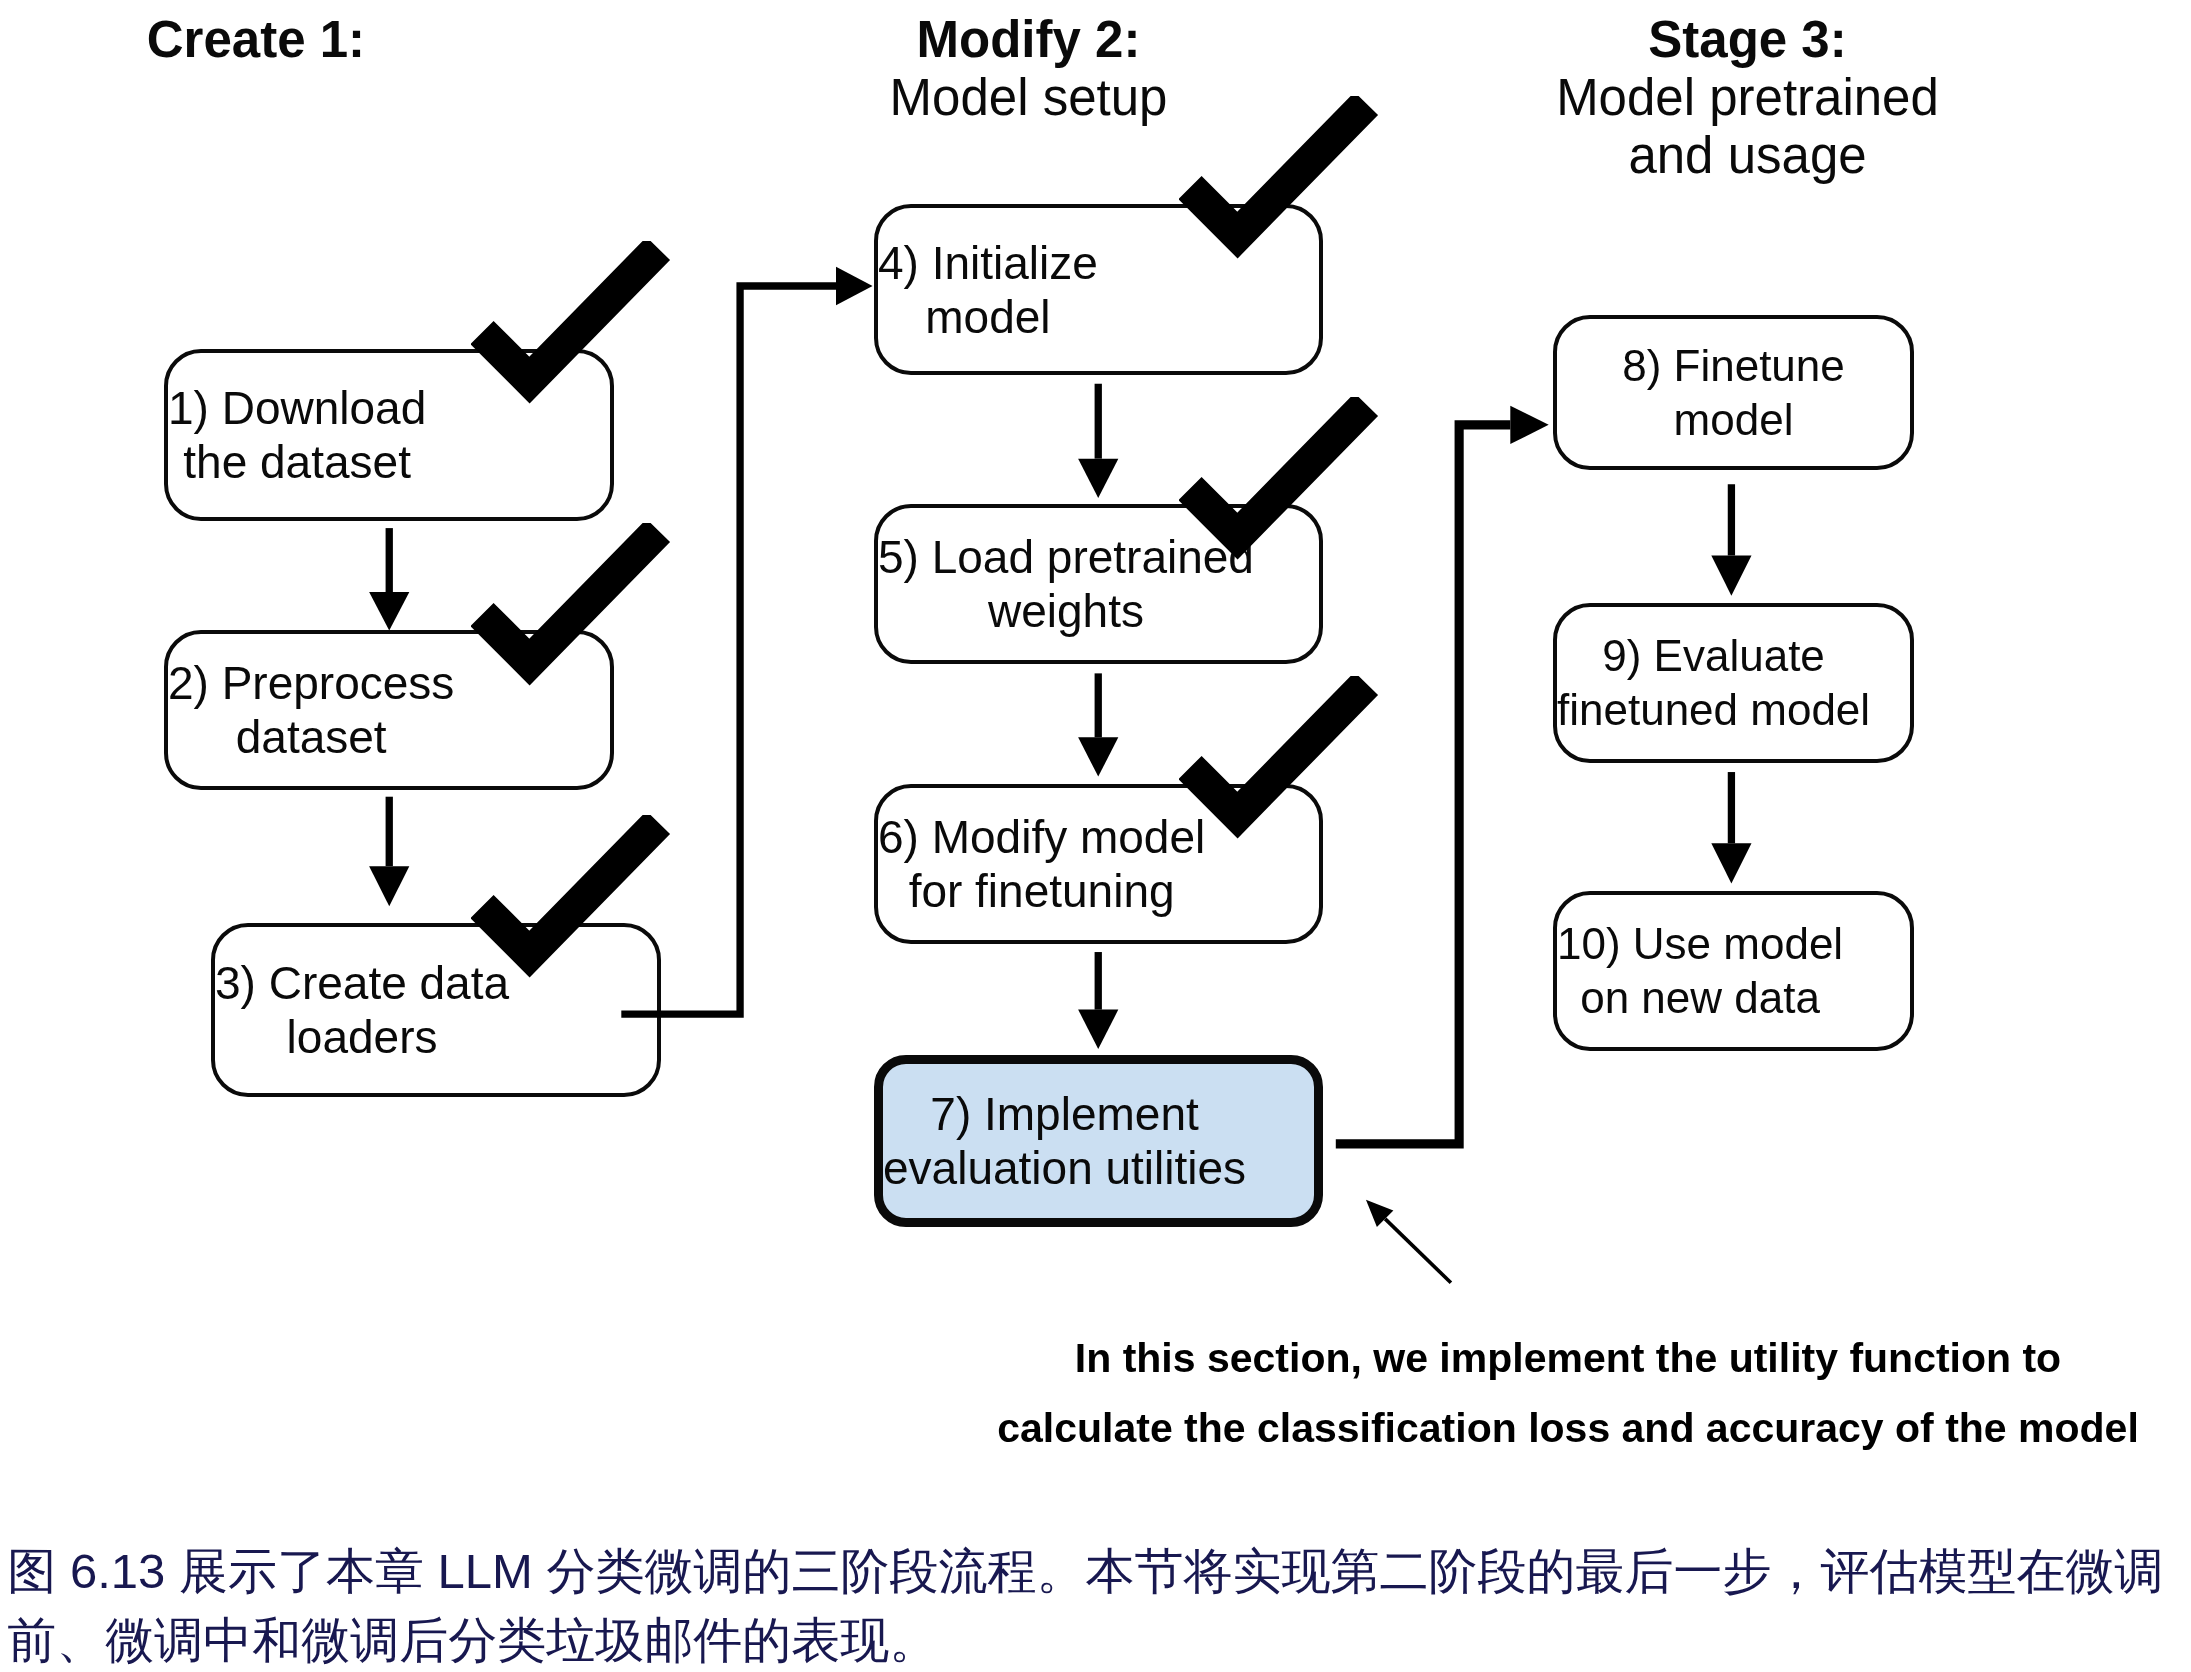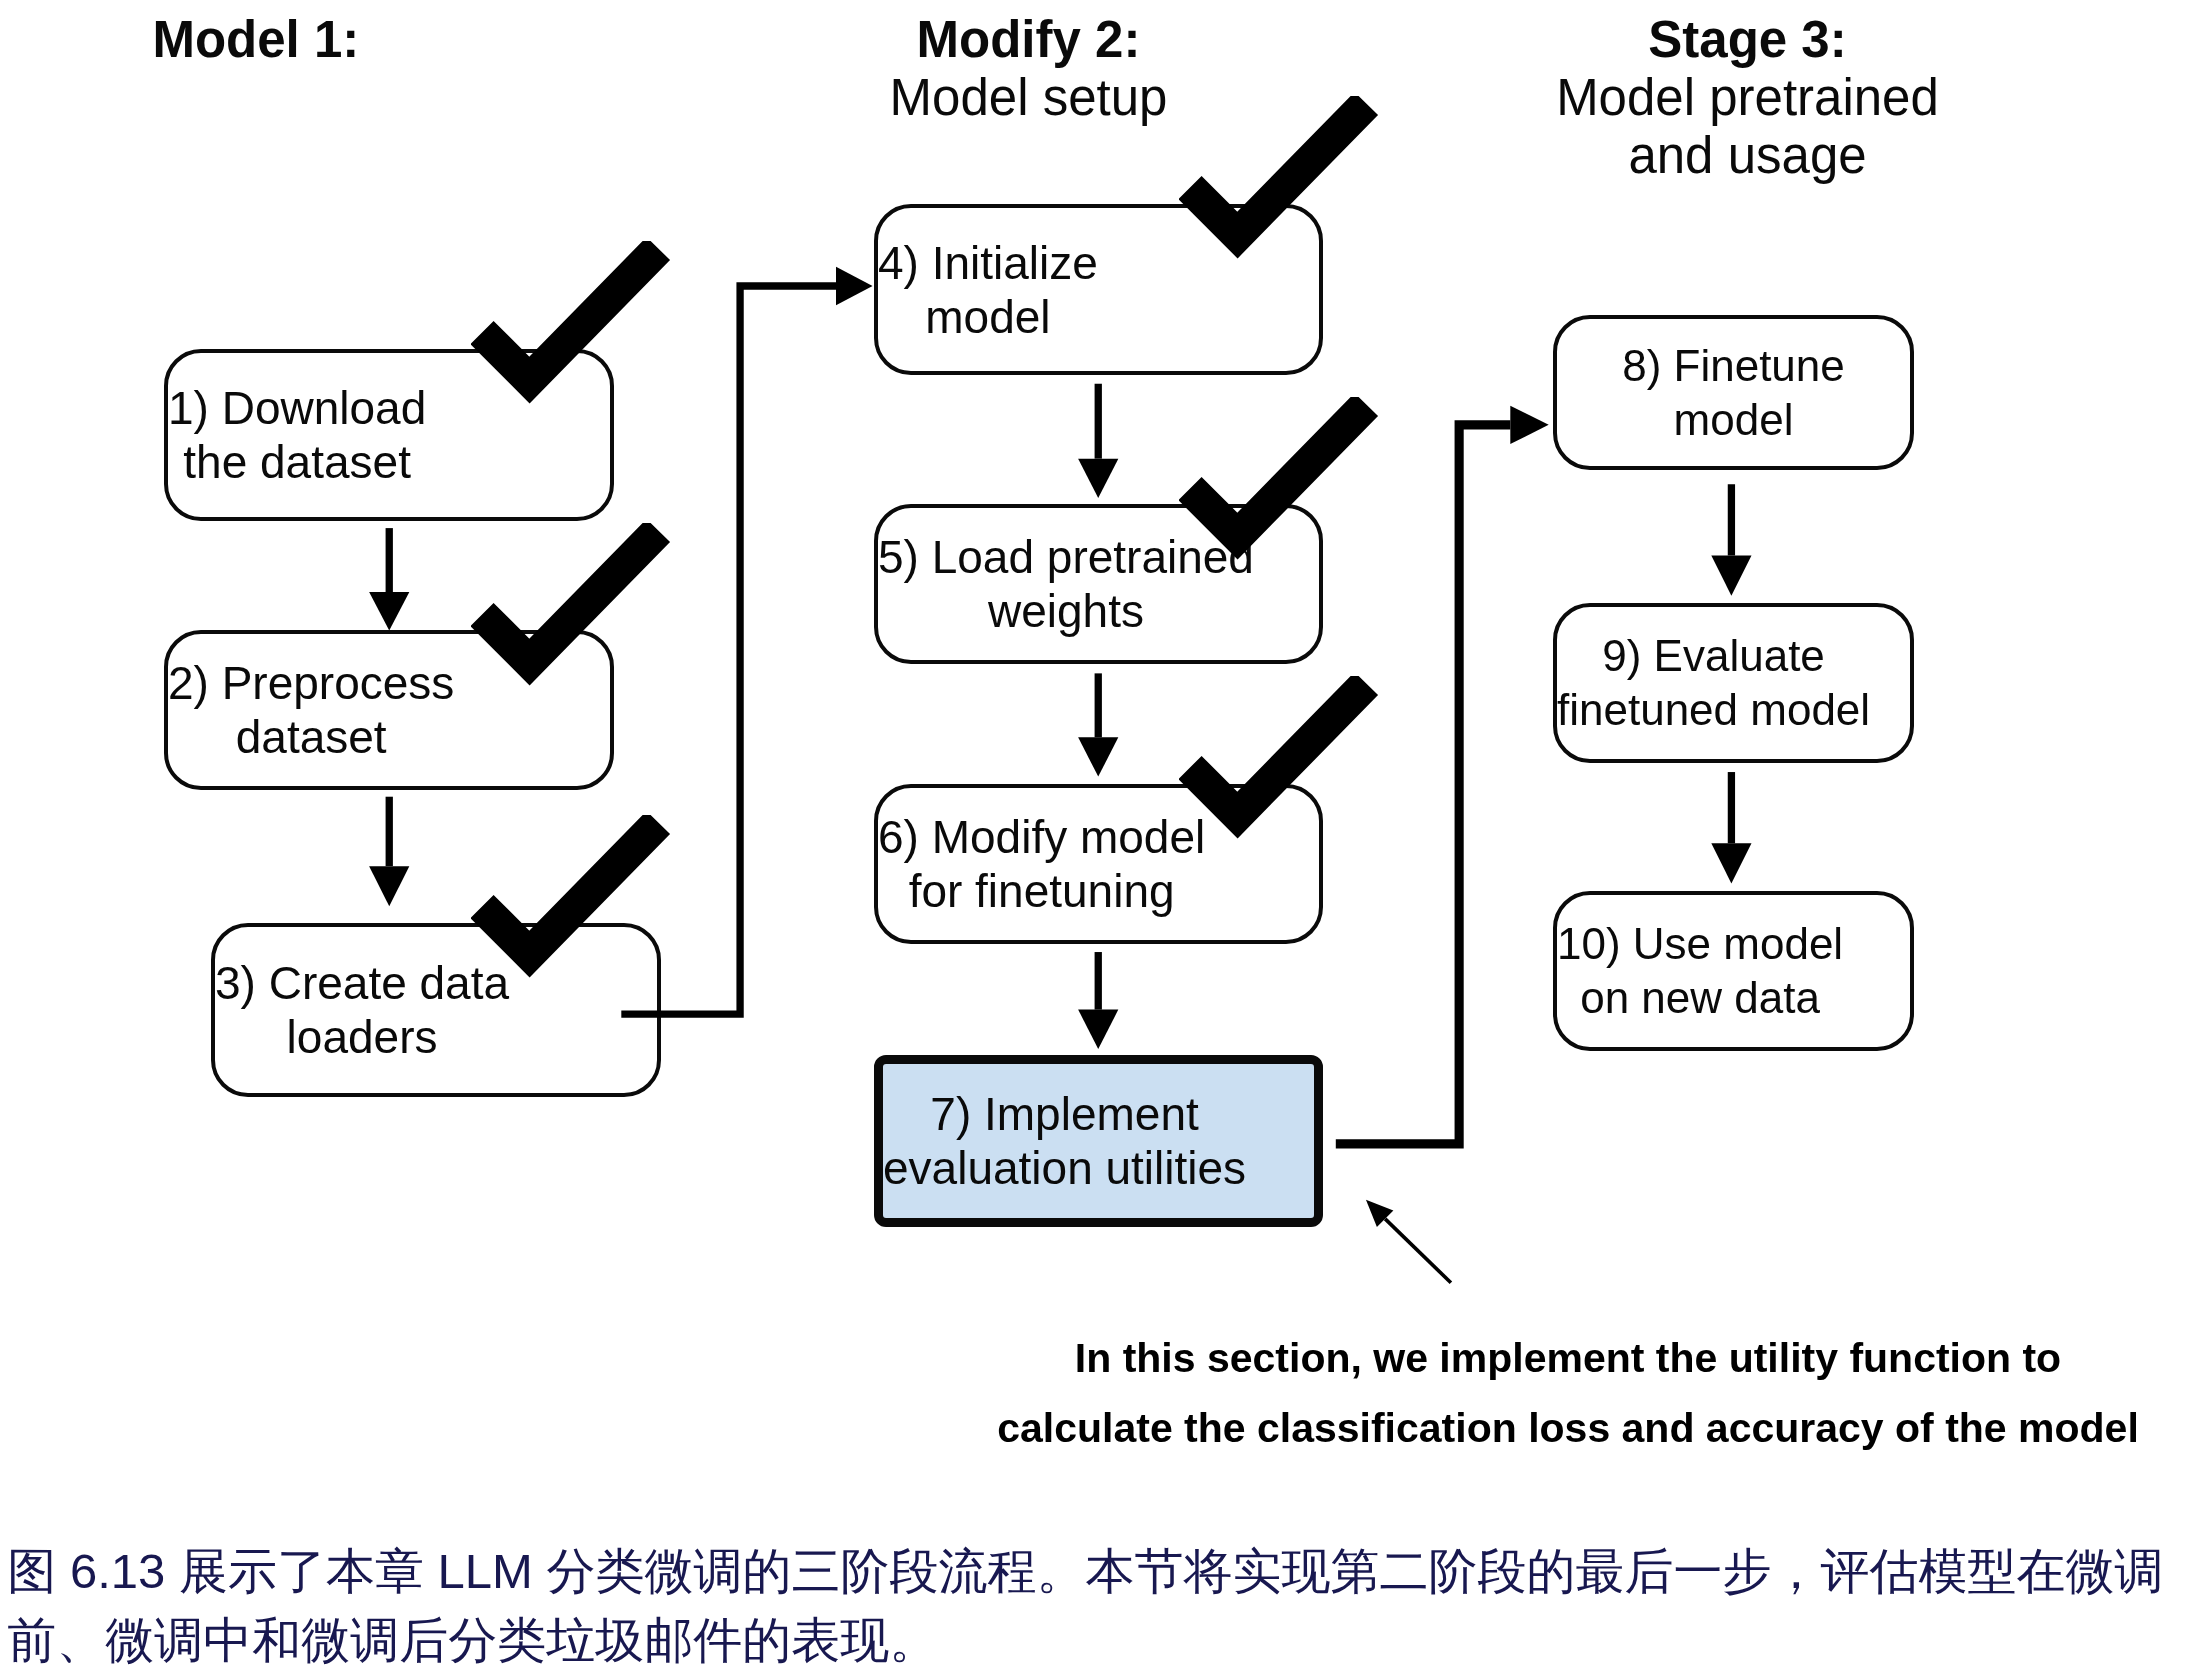--- a/index.html
+++ b/index.html
@@ -9,39 +9,39 @@
   }
   .stage-header{position:absolute;text-align:center;font-size:51px;line-height:58px;color:#0a0a0a;}
   .stage-header .t{font-weight:700;}
   .stage-header .s{font-weight:400;white-space:pre-line;}
   .box{
     position:absolute;box-sizing:border-box;border:4.6px solid #0a0a0a;border-radius:37px;
     background:#ffffff;display:flex;align-items:center;justify-content:flex-start;
     font-size:46px;line-height:54px;text-align:center;white-space:pre-line;color:#0a0a0a;
   }
   .box.small{font-size:44px;}
-  .box.highlight{border-width:9.1px;border-radius:12px;background:#cbdff2;}
+  .box.highlight{border-width:9.1px;border-radius:32px;background:#cbdff2;}
   .overlay{position:absolute;left:0;top:0;pointer-events:none;}
   .check{position:absolute;}
   .annotation{
     position:absolute;left:932px;top:1323px;width:1272px;text-align:center;
     font-weight:700;font-size:41px;line-height:70px;white-space:pre-line;color:#000000;
   }
   .caption{
     position:absolute;left:7.3px;top:1537px;width:2178px;
     font-size:49px;line-height:69px;color:#181850;
   }
 </style>
 </head>
 <body>
 
 <div class="canvas">
 
   <div class="stage-header" style="left:27.4px;top:11px;width:457px;">
-    <div class="t">Model 1:</div>
+    <div class="t">Create 1:</div>
   </div>
   <div class="stage-header" style="left:800px;top:11px;width:457px;">
     <div class="t">Modify 2:</div>
     <div class="s">Model setup</div>
   </div>
   <div class="stage-header" style="left:1519px;top:11px;width:457px;">
     <div class="t">Stage 3:</div>
     <div class="s">Model pretrained
 and usage</div>
   </div>

